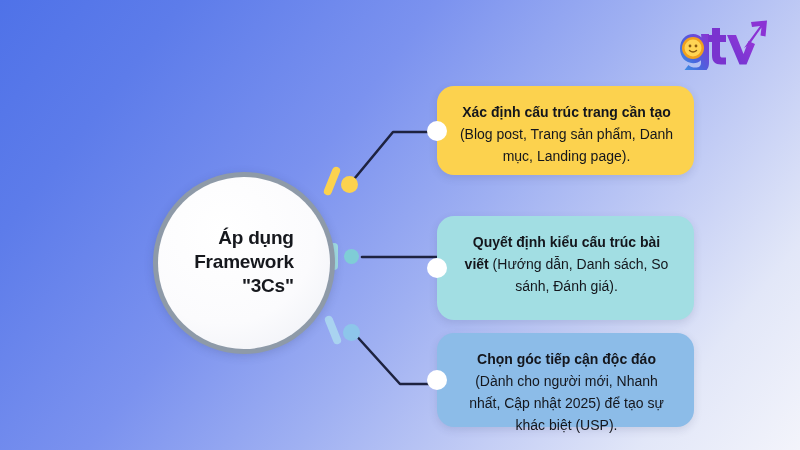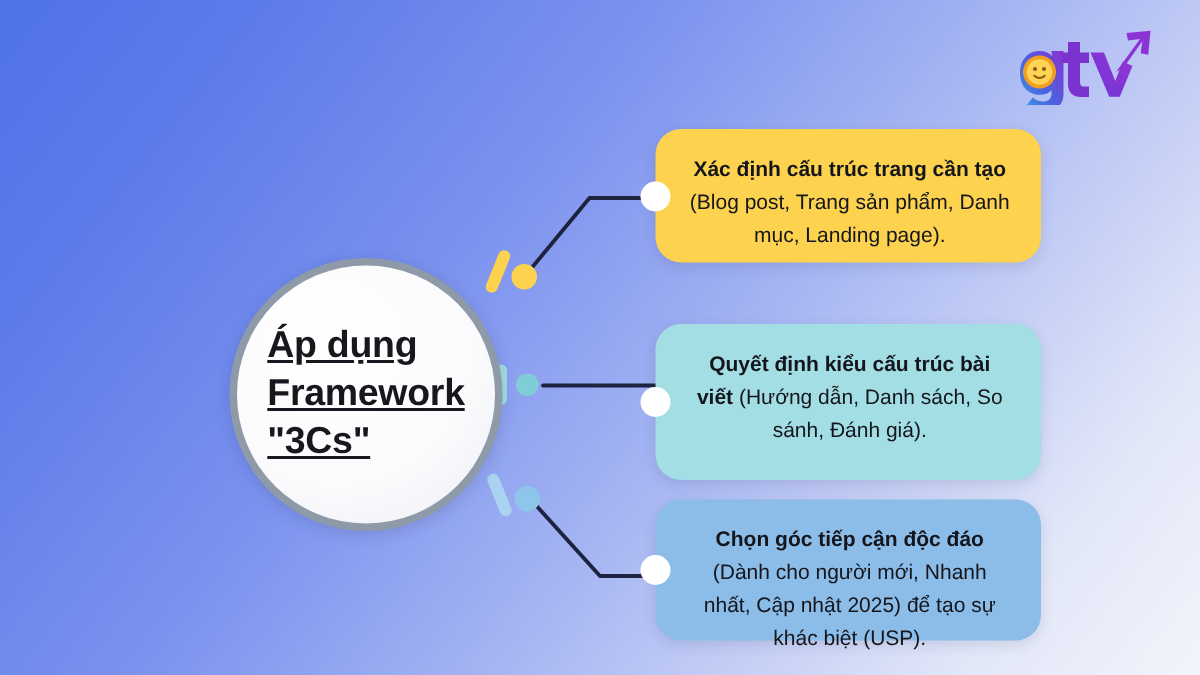--- a/index.html
+++ b/index.html
@@ -55,28 +55,27 @@
     right: 5px;
     bottom: 5px;
     border-radius: 50%;
     background: radial-gradient(circle at 38% 32%, #ffffff 0%, #fbfbfd 58%, #eceef5 100%);
     display: flex;
     align-items: center;
     justify-content: center;
   }
   #hub-label {
     color: #16181d;
-    font-size: 25px;
+    font-size: 19px;
     font-weight: bold;
     line-height: 1.28;
-    text-align: left;
+    text-align: right;
     letter-spacing: -0.2px;
     white-space: pre-line;
     padding-bottom: 2px;
-    text-decoration: underline;
   }
 
   
   #wires {
     position: absolute;
     left: 0;
     top: 0;
     width: 800px;
     height: 450px;
   }

